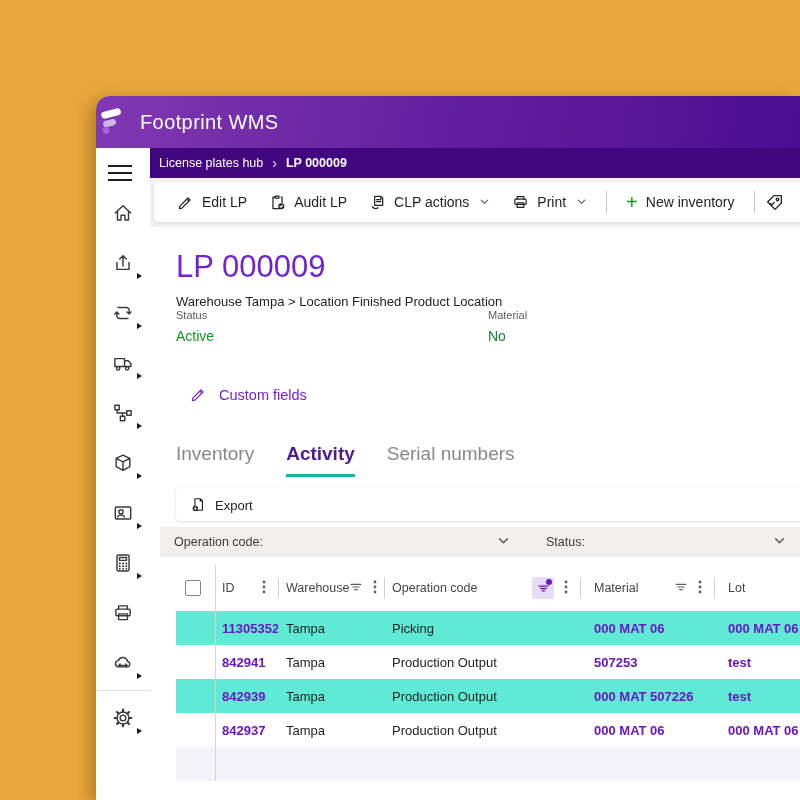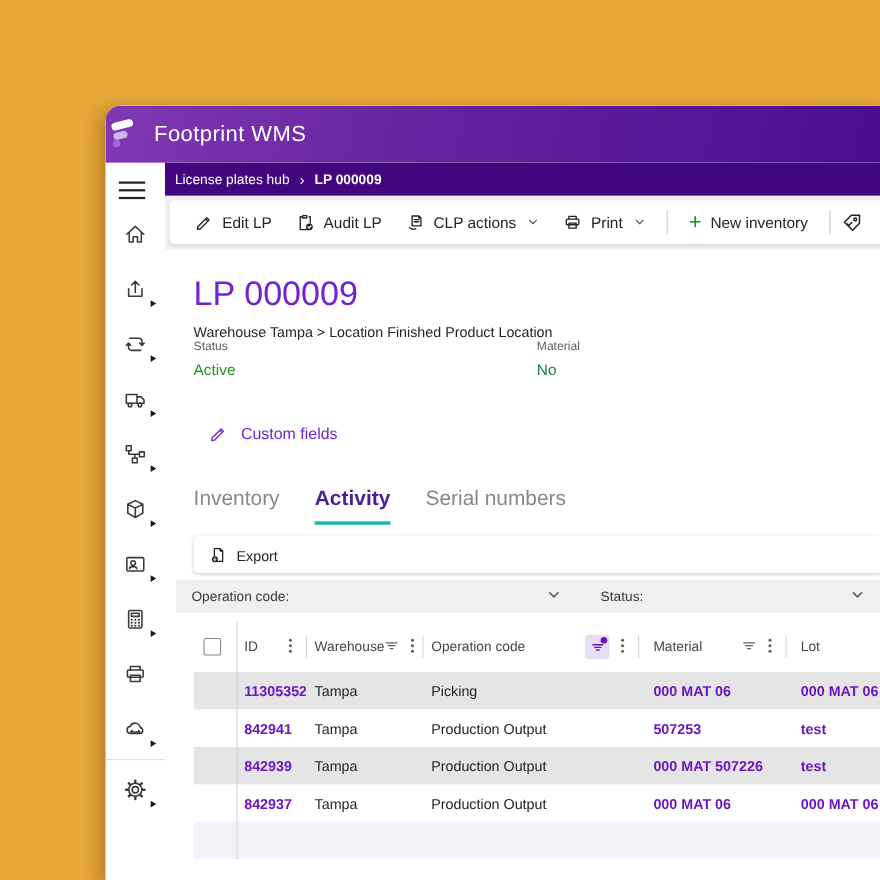--- a/index.html
+++ b/index.html
@@ -69,21 +69,21 @@
   .filter-row { margin:6px 0 0 10px; background:#F1F0EF; height:30px; display:flex; align-items:center; font-size:12.5px; color:#3B3A39; padding:0 14px; }
   .fgroup { display:flex; align-items:center; justify-content:space-between; cursor:pointer; }
   .fgroup.g1 { width:336px; }
   .fgroup.g2 { flex:1; margin-left:36px; }
   .fchev svg { stroke:#605E5C; fill:none; stroke-width:1.4; stroke-linecap:round; stroke-linejoin:round; }
 
   .table { margin:8px 0 0 26px; font-size:13px; }
   .trow, .thead { display:grid; grid-template-columns:39px 63px 106px 196px 134px 1fr; align-items:center; }
   .thead { height:46px; color:#484644; font-size:12.5px; }
   .trow { height:34px; }
-  .trow.alt { background:#e5e5e5; }
+  .trow.alt { background:#5eead4; }
   .trow.partial { height:34px; background:#F5F3FA; }
   .cell { height:100%; display:flex; align-items:center; overflow:hidden; white-space:nowrap; }
   .c-check { padding-left:9px; }
   .c-id { border-left:1px solid #D8D6D4; padding-left:6px; }
   .c-wh { padding-left:8px; }
   .c-op { padding-left:8px; }
   .c-mat { padding-left:14px; }
   .c-lot { padding-left:14px; }
   .th { position:relative; }
   .th .sep { position:absolute; left:0; top:13px; height:20px; width:1px; background:#D2D0CE; }

